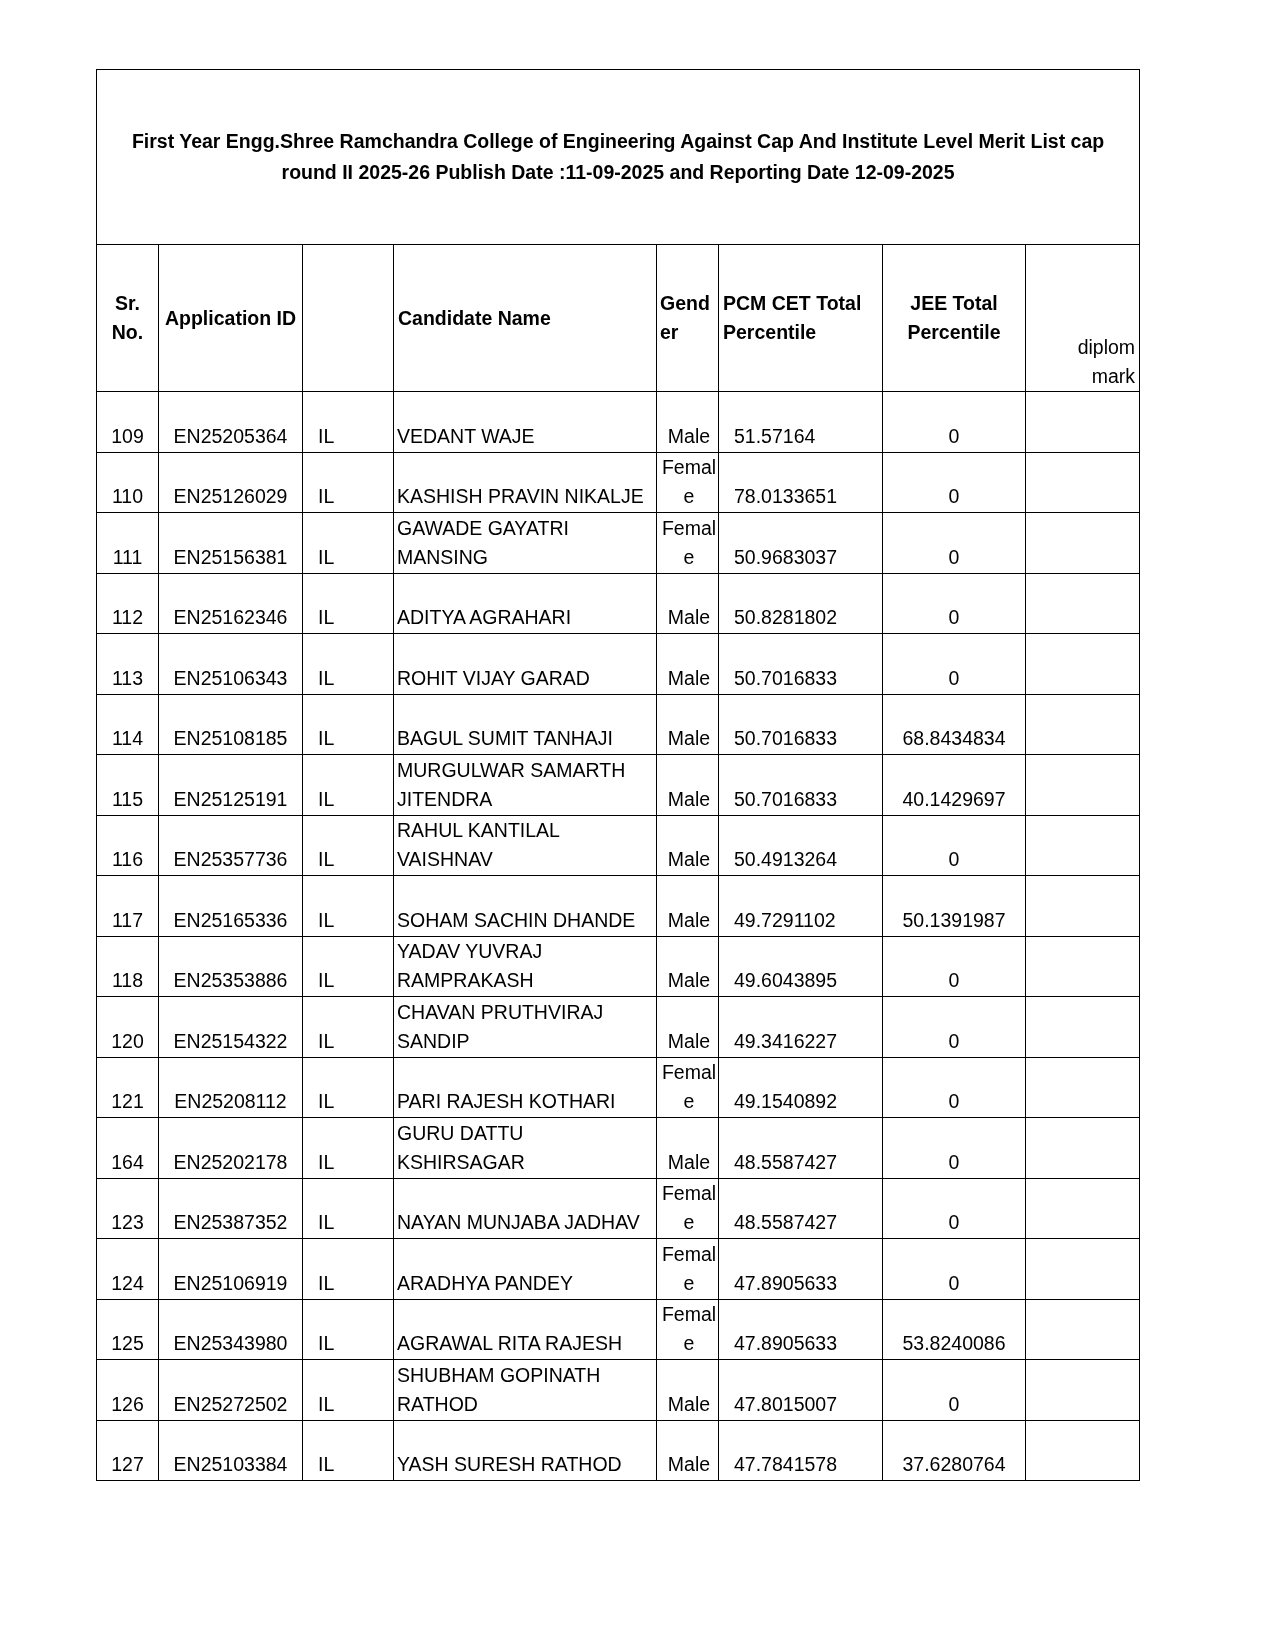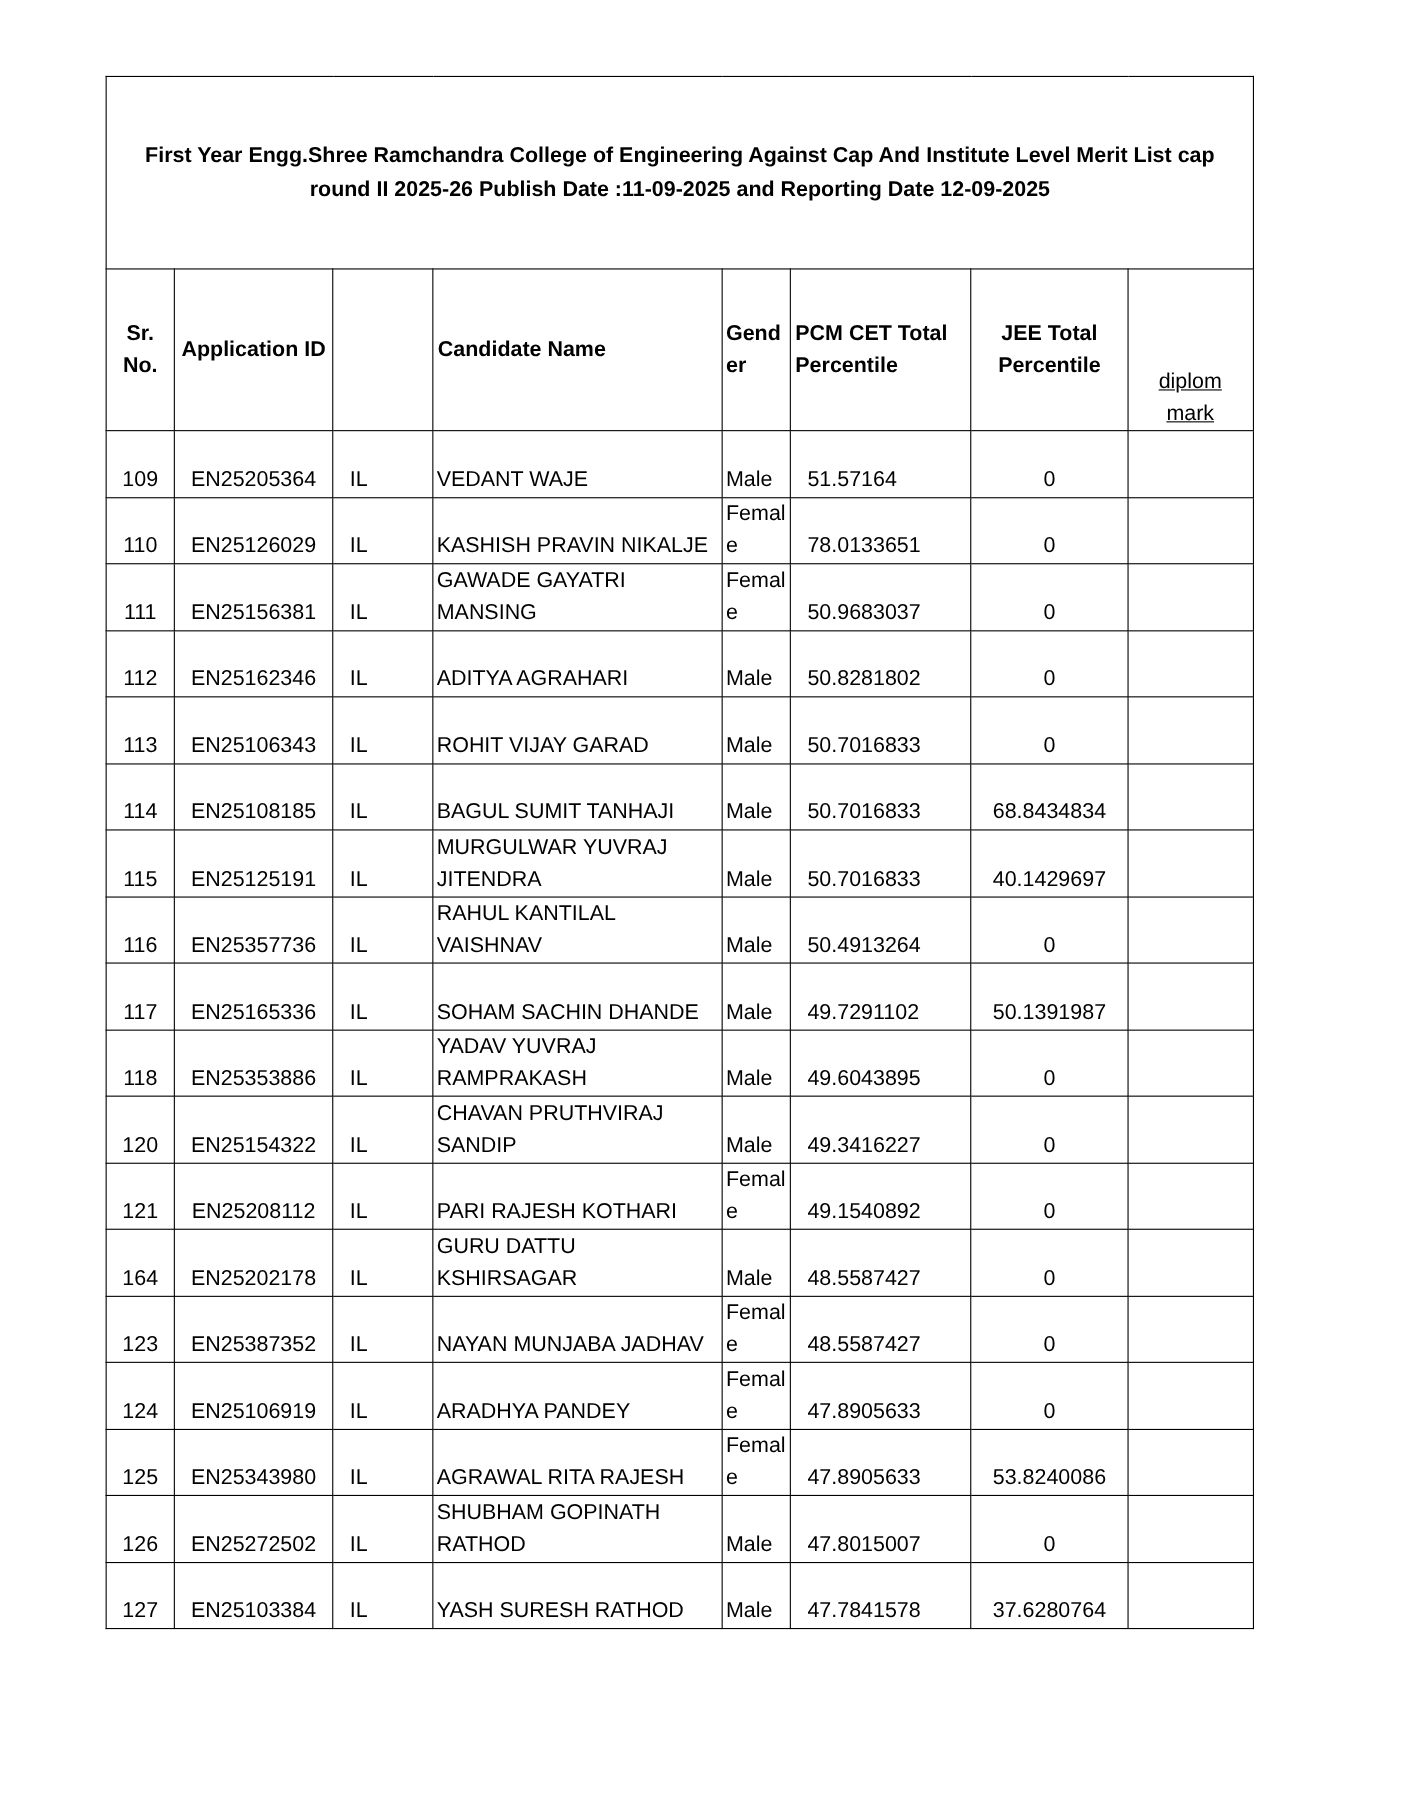--- a/index.html
+++ b/index.html
@@ -4,26 +4,26 @@
 <style>
   html, body { margin:0; padding:0; background:#ffffff; }
   body { width:1275px; height:1650px; position:relative; font-family:"Liberation Sans", sans-serif; color:#000; }
   .sheet { position:absolute; left:96px; top:42px; width:1043px; }
   table { border-collapse:collapse; width:1043px; table-layout:fixed;margin-top:27px; }
   td, th { border:1.5px solid #000; padding:0 4px; font-size:19.5px; line-height:29px; vertical-align:bottom; font-weight:normal; overflow:hidden; }
   .title-cell { height:174px; text-align:center; vertical-align:middle; font-weight:bold; font-size:19.5px; line-height:31px; padding:0 14px; }
   .hdr th { height:146px; font-weight:bold; vertical-align:middle; }
   .hdr th.left { text-align:left; }
   .hdr th.center { text-align:center; }
-  .hdr th.diploma { font-weight:normal; text-align:center; vertical-align:bottom;text-decoration:underline; }
+  .hdr th.diploma { font-weight:normal; text-align:right; vertical-align:bottom; }
   tr.row td { height:58.5px; padding-bottom:1px; }
   td.c { text-align:center; }
   td.l { text-align:left; }
   td.il { padding-left:15px; }
-  td.g { padding-left:3px; padding-right:0; word-break:break-all; }
+  td.g { padding-left:3px; padding-right:0; word-break:break-all;text-align:center; }
   td.n { padding-left:3px; }
 </style>
 </head>
 <body>
 
 <div class="sheet">
   <table>
     <colgroup>
       <col style="width:62px">
       <col style="width:144px">
@@ -113,21 +113,21 @@
     <td class="l g">Male</td>
     <td class="l il">50.7016833</td>
     <td class="c">68.8434834</td>
     <td class="l"></td>
   </tr>
 
   <tr class="row">
     <td class="c">115</td>
     <td class="c">EN25125191</td>
     <td class="l il">IL</td>
-    <td class="l n">MURGULWAR YUVRAJ JITENDRA</td>
+    <td class="l n">MURGULWAR SAMARTH JITENDRA</td>
     <td class="l g">Male</td>
     <td class="l il">50.7016833</td>
     <td class="c">40.1429697</td>
     <td class="l"></td>
   </tr>
 
   <tr class="row">
     <td class="c">116</td>
     <td class="c">EN25357736</td>
     <td class="l il">IL</td>

